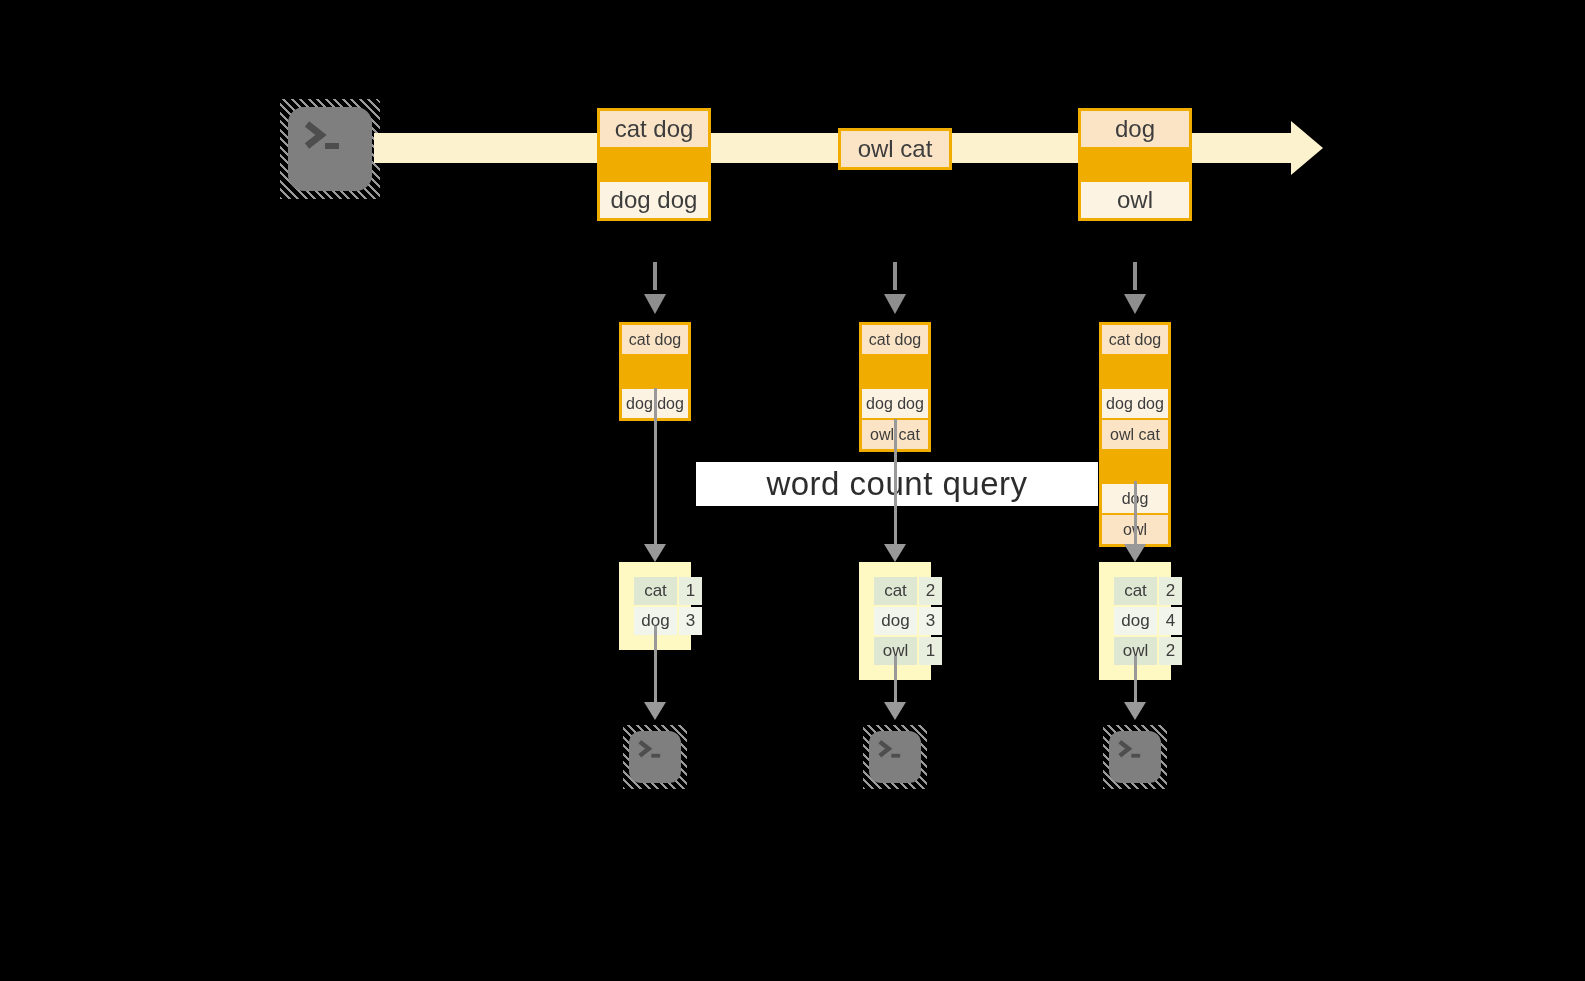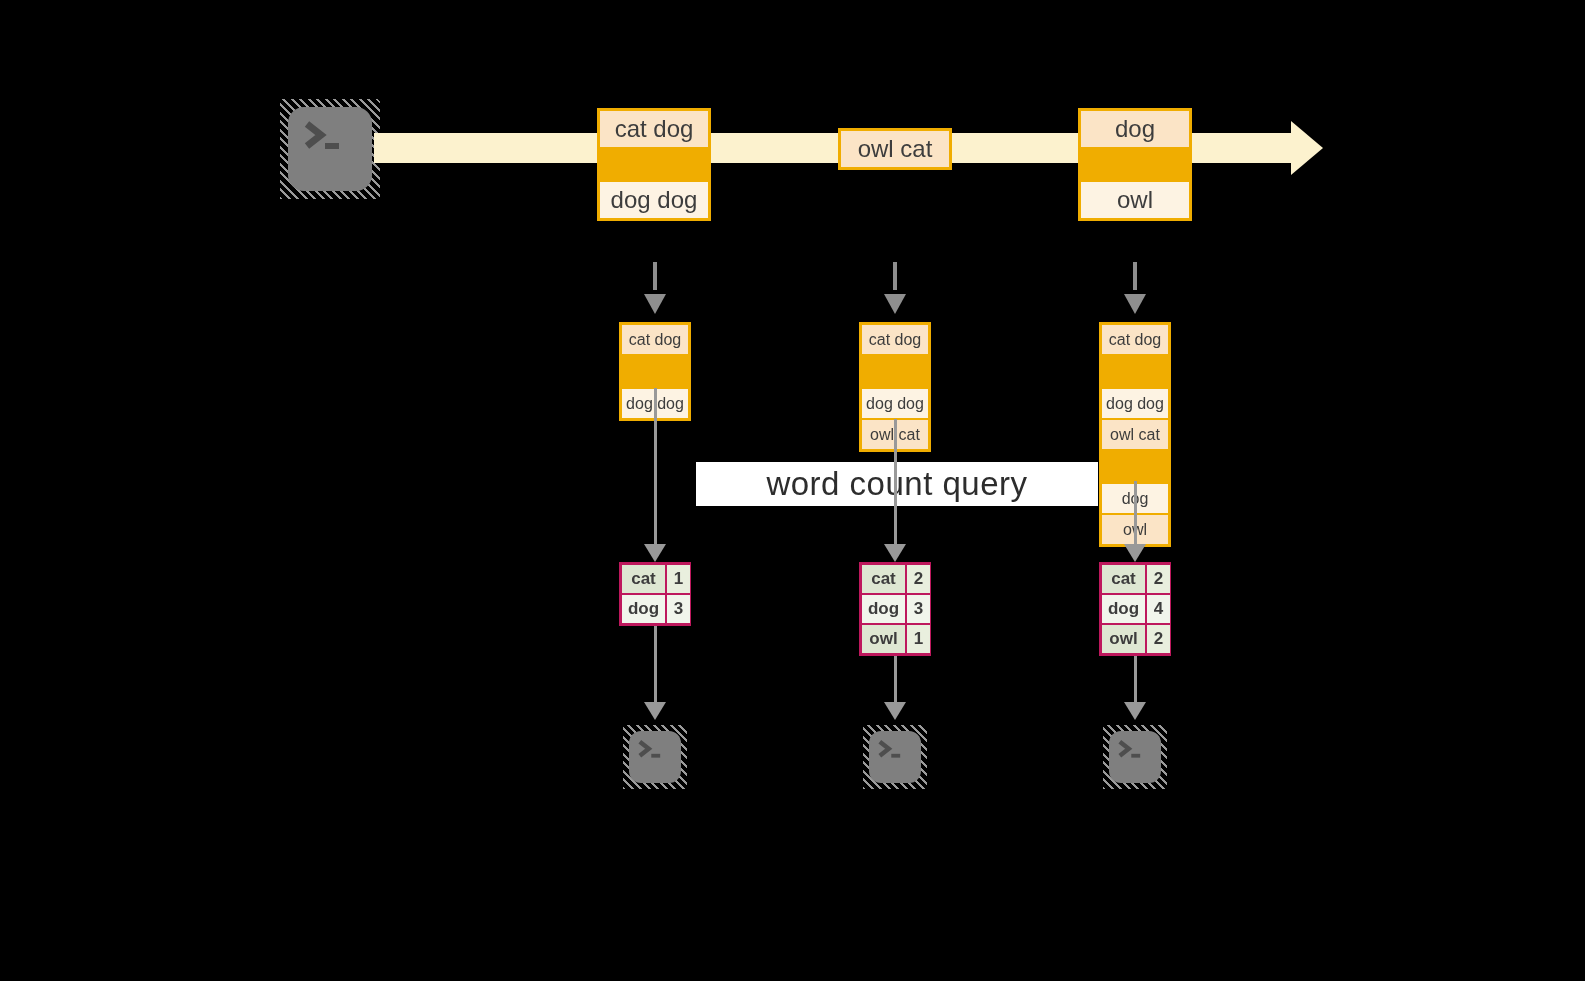--- a/index.html
+++ b/index.html
@@ -46,22 +46,22 @@
   }
   .head-down.dashhead{border-top:20px solid #8e8e8e;}
   
   .query-box{
     position:absolute;left:696px;top:462px;width:402px;height:44px;
     background:#fff;z-index:1;display:flex;align-items:center;justify-content:center;
   }
   .query-box span{font-size:33px;font-weight:400;letter-spacing:.5px;color:#2d2d2d;}
   
   .count-table{
-    position:absolute;background:#be185d;padding:3px;box-sizing:border-box;
-    display:grid;grid-template-columns:43px 23px;gap:2px;width:72px;font-weight:bold;
+    position:absolute;background:#fef9c3;padding:15px;box-sizing:border-box;
+    display:grid;grid-template-columns:43px 23px;gap:2px;width:72px;
   }
   .count-table .tcell{
     height:28px;display:flex;align-items:center;justify-content:center;
     font-size:17px;color:#3d3d3d;
   }
   .row-odd-label{background:#dee7d2;}
   .row-odd-val{background:#e9efde;}
   .row-even{background:#f1f5ec;}
 </style>
 </head>

